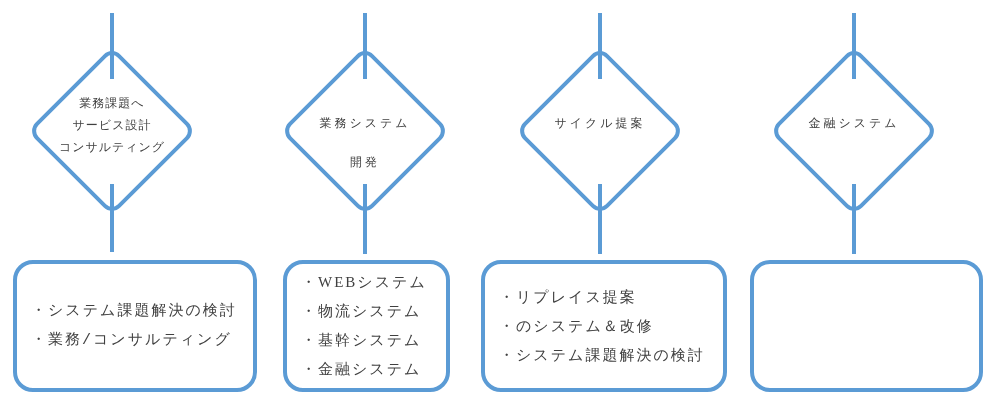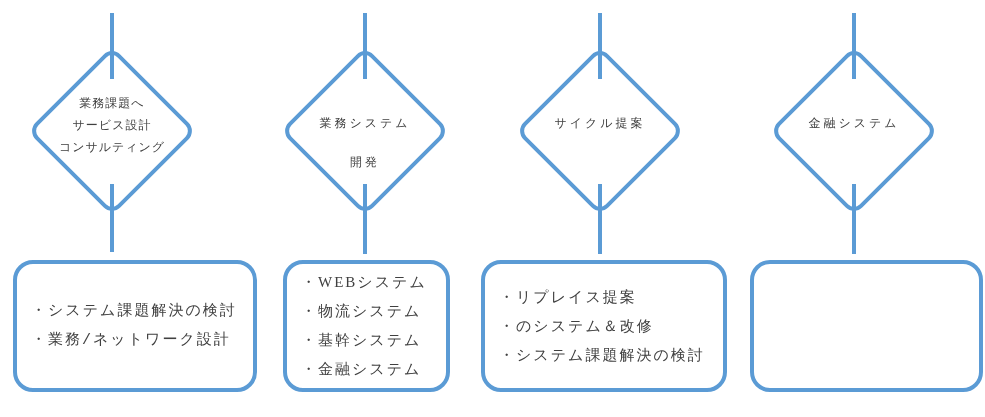--- a/index.html
+++ b/index.html
@@ -125,21 +125,21 @@
   <div class="diamond-label dl-large" style="left:600px">
     <span class="dl-line">サイクル提案</span>
   </div>
 
   <div class="diamond-label dl-large" style="left:854px">
     <span class="dl-line">金融システム</span>
   </div>
 
   <div class="box-list bl-1">
     <span class="bl-item">・システム課題解決の検討</span>
-    <span class="bl-item">・業務/ネットワーク設計</span>
+    <span class="bl-item">・業務/コンサルティング</span>
   </div>
 
   <div class="box-list bl-2">
     <span class="bl-item">・WEBシステム</span>
     <span class="bl-item">・物流システム</span>
     <span class="bl-item">・基幹システム</span>
     <span class="bl-item">・金融システム</span>
   </div>
 
   <div class="box-list bl-3">

